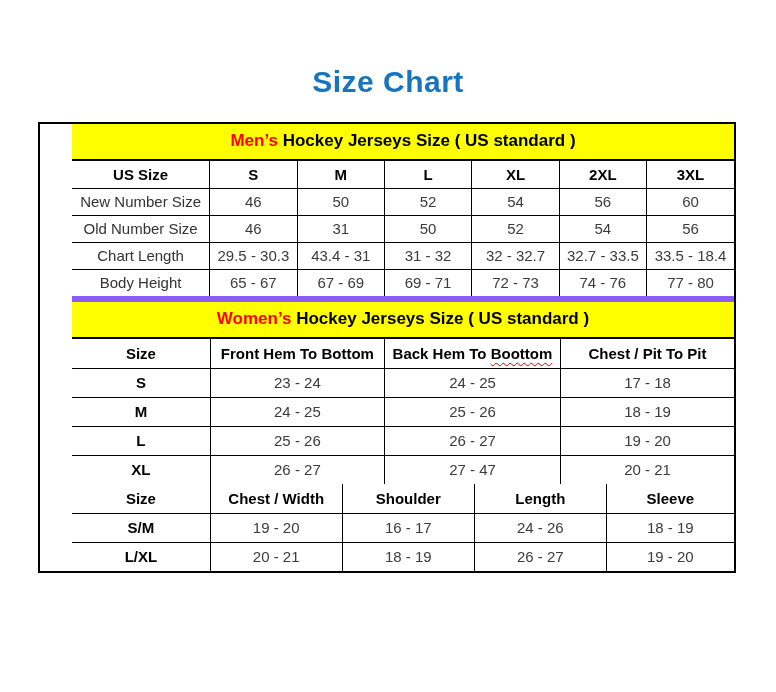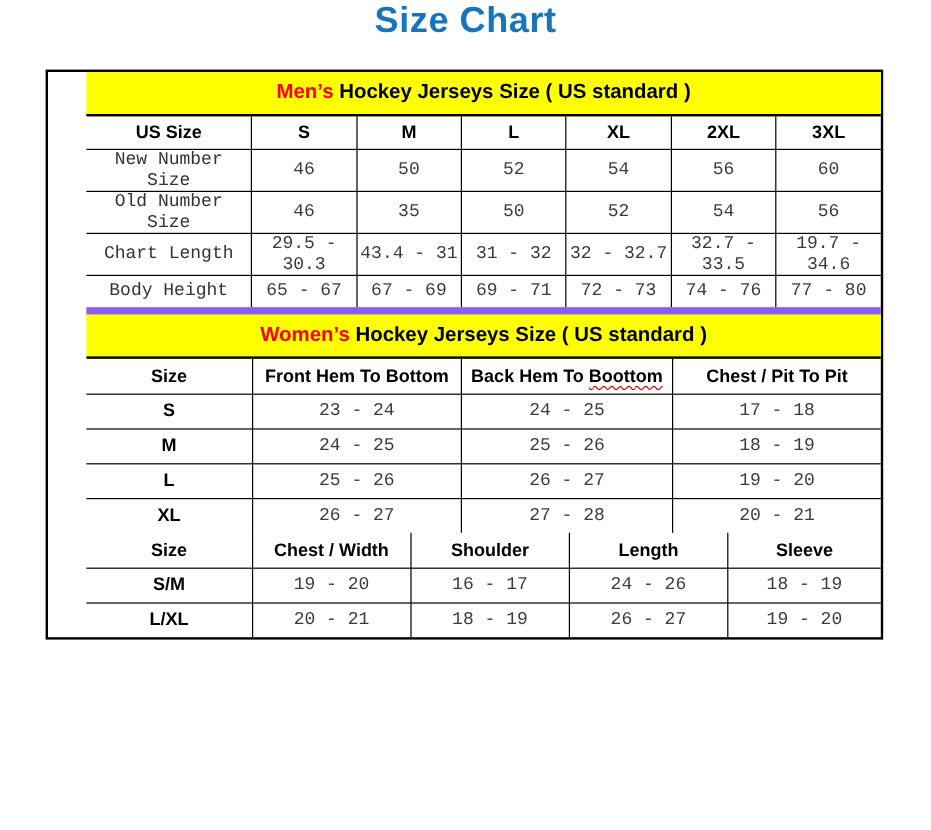--- a/index.html
+++ b/index.html
@@ -6,20 +6,21 @@
     margin: 0;
     padding: 0;
     background: #ffffff;
     width: 776px;
     height: 692px;
     overflow: hidden;
     font-family: "Liberation Sans", sans-serif;
   }
   .title {
     margin: 0;
+    padding-top: 64px;
     text-align: center;
     color: #1775BE;
     font-size: 30px;
     line-height: 36px;
     font-weight: bold;
     letter-spacing: 0.5px;
   }
   .chart {
     margin: 22px 38px 0 38px;
     width: 698px;
@@ -52,21 +53,20 @@
   }
   th {
     font-size: 15px;
     font-weight: bold;
     color: #000;
   }
   td {
     font-size: 15px;
     color: #3b3b3b;
     font-weight: normal;
-    font-family: Liberation Mono, monospace;
   }
   .mens th, .mens td { height: 27px; }
   .womens th, .womens td, .youth th, .youth td { height: 29px; }
   td.lbl { color: #333333; }
   tr > *:first-child { border-left: none; }
   tr > *:last-child  { border-right: none; }
   tr:first-child > * { border-top: none; }
   tr:last-child > *  { border-bottom: none; }
   .sq {
     text-decoration-line: underline;
@@ -110,34 +110,34 @@
           <td>46</td>
           <td>50</td>
           <td>52</td>
           <td>54</td>
           <td>56</td>
           <td>60</td>
         </tr>
         <tr>
           <td class="lbl">Old Number Size</td>
           <td>46</td>
-          <td>35</td>
+          <td>31</td>
           <td>50</td>
           <td>52</td>
           <td>54</td>
           <td>56</td>
         </tr>
         <tr>
           <td class="lbl">Chart Length</td>
           <td>29.5 - 30.3</td>
           <td>43.4 - 31</td>
           <td>31 - 32</td>
           <td>32 - 32.7</td>
           <td>32.7 - 33.5</td>
-          <td>19.7 - 34.6</td>
+          <td>33.5 - 18.4</td>
         </tr>
         <tr>
           <td class="lbl">Body Height</td>
           <td>65 - 67</td>
           <td>67 - 69</td>
           <td>69 - 71</td>
           <td>72 - 73</td>
           <td>74 - 76</td>
           <td>77 - 80</td>
         </tr>
@@ -175,21 +175,21 @@
         </tr>
         <tr>
           <th>L</th>
           <td>25 - 26</td>
           <td>26 - 27</td>
           <td>19 - 20</td>
         </tr>
         <tr>
           <th>XL</th>
           <td>26 - 27</td>
-          <td>27 - 28</td>
+          <td>27 - 47</td>
           <td>20 - 21</td>
         </tr>
       </tbody>
     </table>
   </section>
 
   <section>
     <table class="youth">
       <colgroup>
         <col style="width:20.9%">

